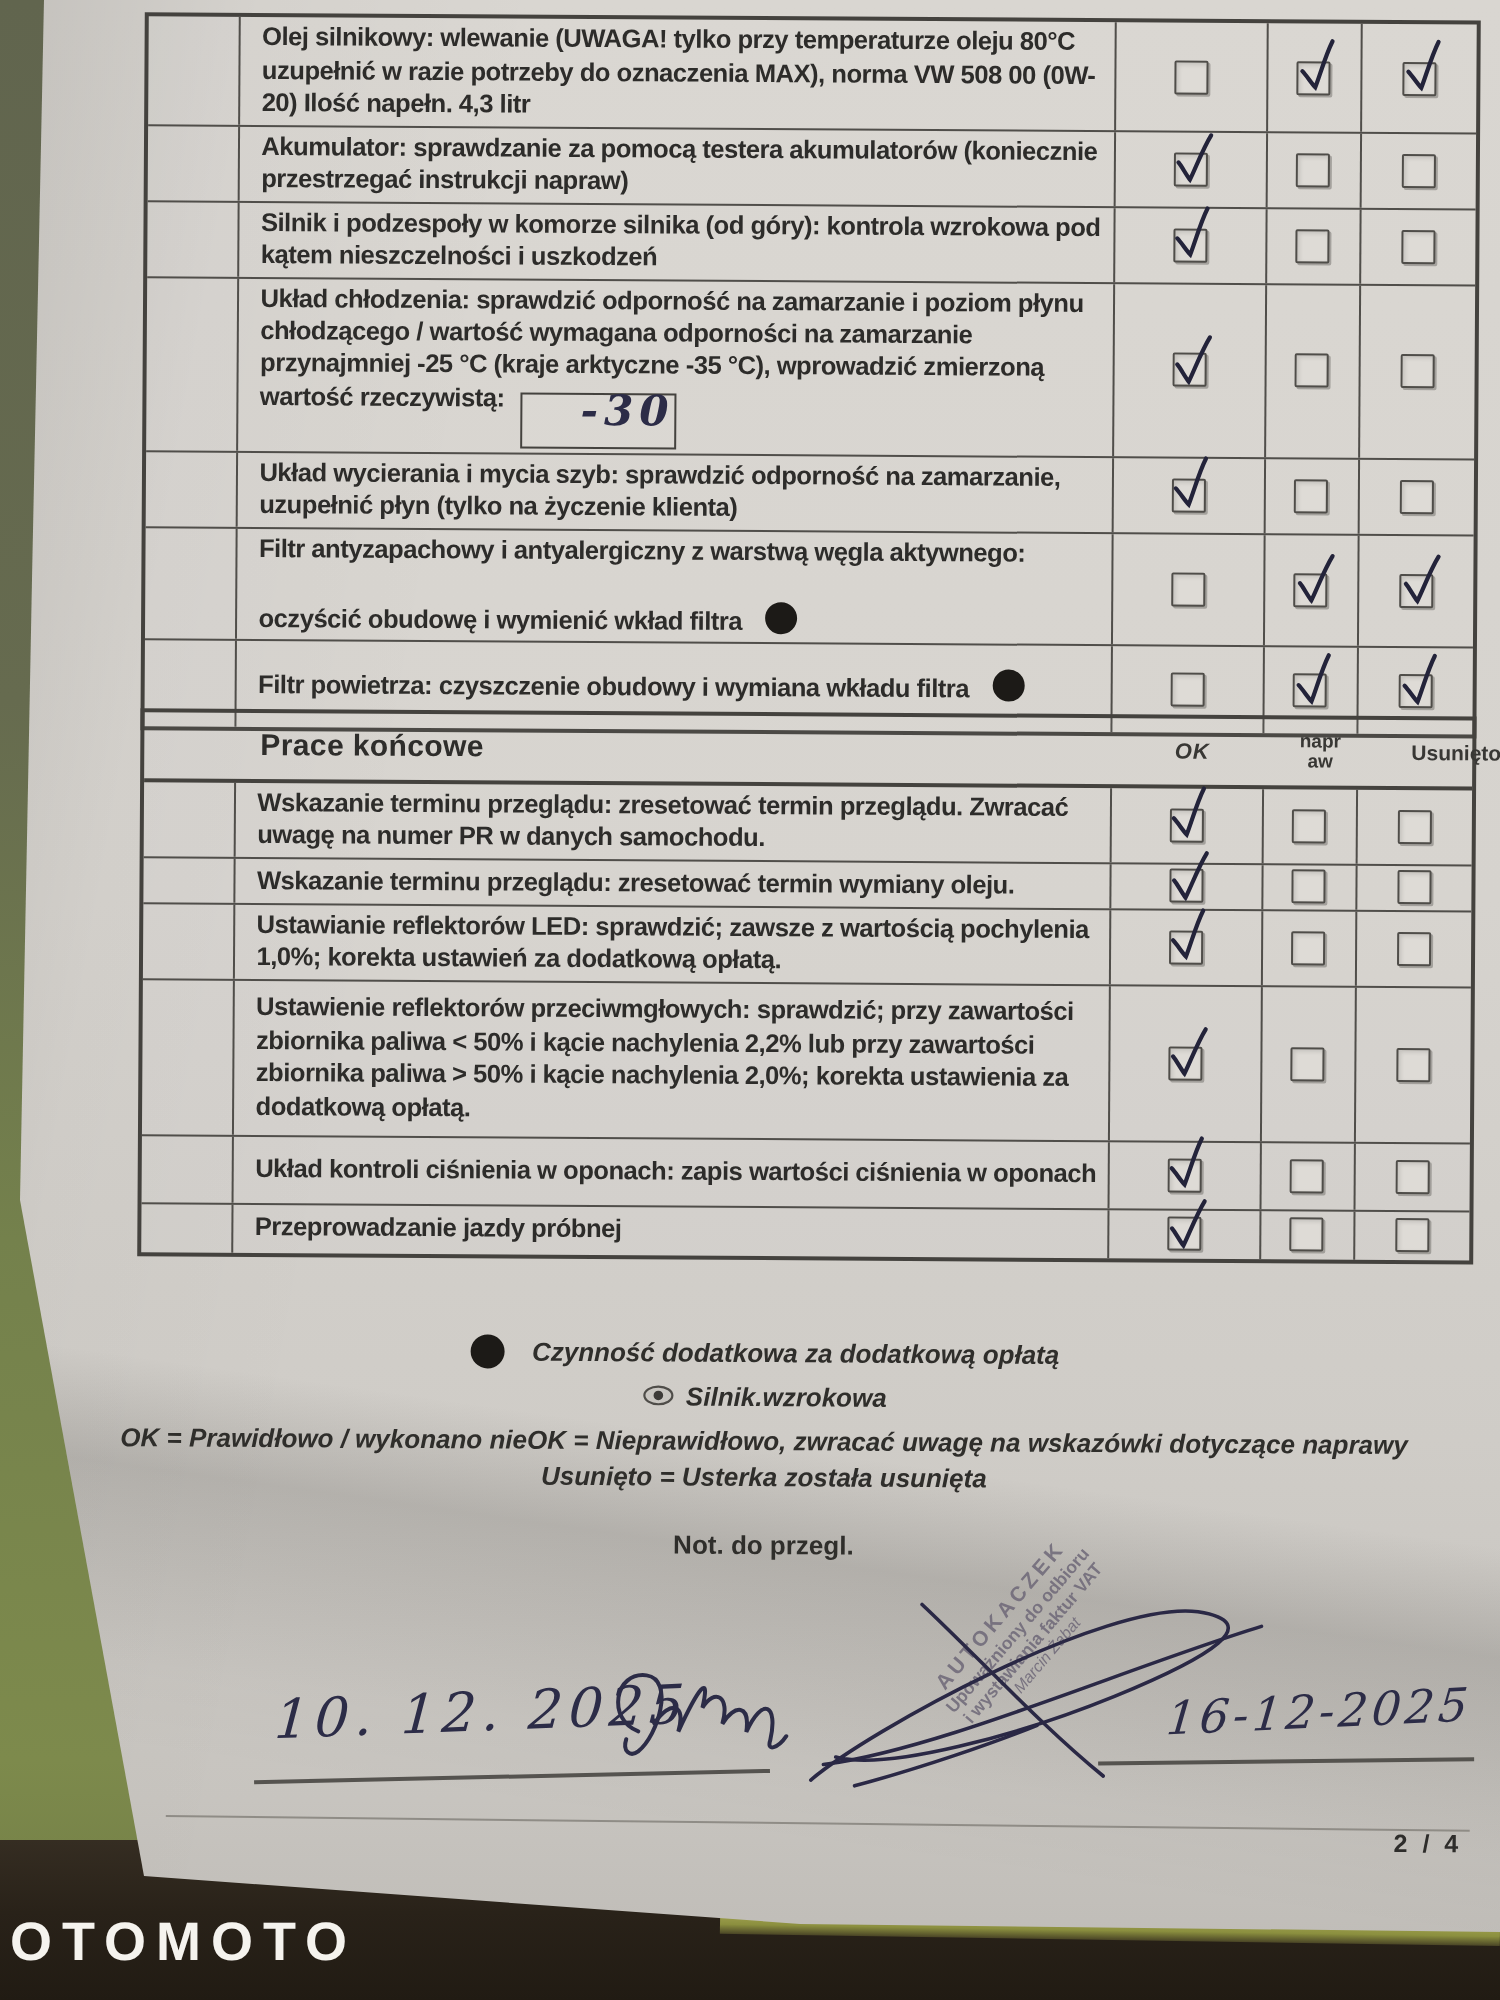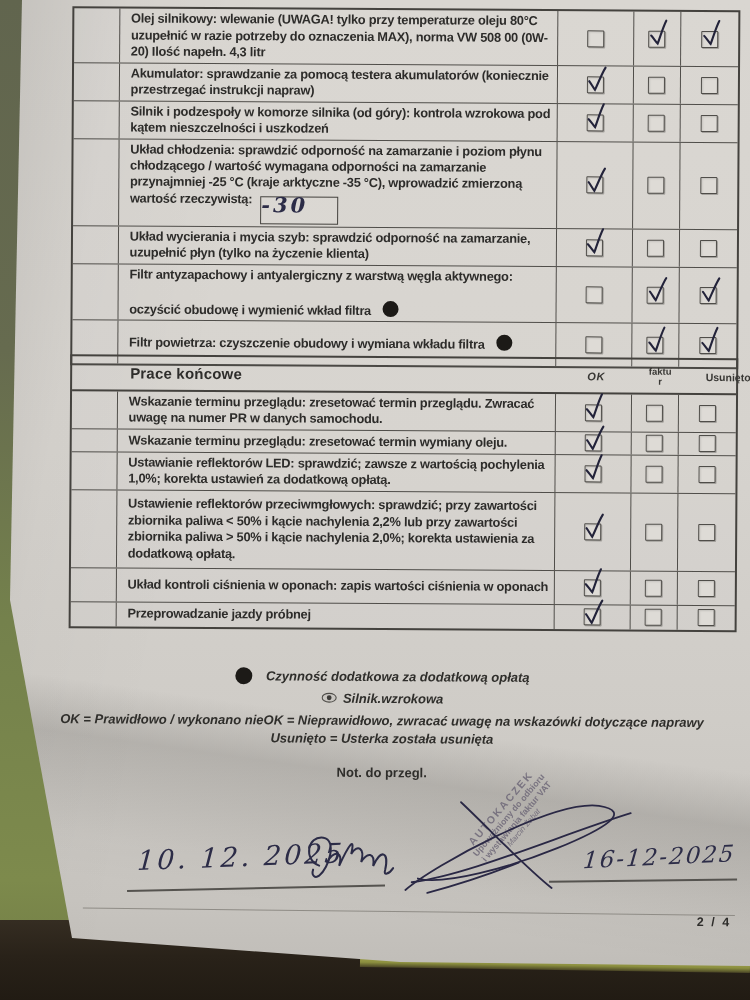--- a/index.html
+++ b/index.html
@@ -44,21 +44,21 @@
   .ccb.ok{width:76px;} .ccb.nie{width:48px;} .ccb.usu{width:58px;}
   .box{width:15px;height:15px;border:1.7px solid #4f4d49;background:#dedbd6;border-radius:1px;
     box-shadow:inset 1px 1px 2px rgba(0,0,0,0.12), 1px 1px 0 rgba(100,98,94,0.45);}
   .check{position:absolute;left:50%;top:50%;width:24px;height:32px;
     transform:translate(-46%,-66%);overflow:visible;pointer-events:none;}
   .check path{fill:none;stroke:#23233a;stroke-width:2.1;stroke-linecap:round;}
   .trow:nth-child(even) .check{transform:translate(-44%,-64%) rotate(5deg);}
   .dot{display:inline-block;width:16px;height:16px;border-radius:50%;background:#1c1a17;
     margin-left:12px;vertical-align:-2px;}
   .hand-box{display:inline-block;width:76px;height:26px;border:1.7px solid #44423e;
-    margin-left:8px;vertical-align:-9px;text-align:left;background:rgba(255,255,255,0.06);}
+    margin-left:8px;vertical-align:-9px;text-align:right;background:rgba(255,255,255,0.06);}
 
   
   .t2head{position:relative;height:33px;display:flex;align-items:center;
     border-bottom:2px solid #44423e;}
   .t2title{font-weight:700;font-size:15px;letter-spacing:0.2px;padding-left:58px;}
   .colhead{position:absolute;top:50%;transform:translate(-50%,-50%);font-weight:700;
     text-align:center;color:#383734;}
   .colhead.h-ok{left:524px;font-size:11px;letter-spacing:0.5px;font-style:italic;}
   .colhead.h-nie{left:588px;width:24px;font-size:9.5px;line-height:10px;word-break:break-all;}
   .colhead.h-usu{left:642px;font-size:10.5px;padding-left:28px;}
@@ -250,21 +250,21 @@
               <path d="M5 18 C7 20 9.5 24 11.5 26 C13.5 21 16.5 10 20 3"></path>
             </svg>
           </div>
         </div>
       </div>
 
     <div class="ftable" id="table2">
       <div class="t2head">
         <span class="t2title">Prace końcowe</span>
         <span class="colhead h-ok">OK</span>
-        <span class="colhead h-nie">faktur</span>
+        <span class="colhead h-nie">napraw</span>
         <span class="colhead h-usu">Usunięto</span>
       </div>
       <div id="table2-rows">
           <div class="trow" style="min-height: 34px; border-top: none;">
             <div class="cell c0"></div>
             <div class="cell cdesc">
               <span class="rowtext">Wskazanie terminu przeglądu: zresetować termin przeglądu. Zwracać uwagę na numer PR w danych samochodu.</span>
             </div>
             <div class="cell ccb ok">
               <div class="box"></div>
@@ -405,13 +405,14 @@
       <path d="M58 16 C88 42 120 74 152 98"></path>
       <path d="M28 108 C60 98 96 84 118 74"></path>
     </svg>
     <div class="hw date-right">16-12-2025</div>
     <div class="line-right"></div>
 
     <div class="bottom-rule"></div>
     <div class="page-num">2 / 4</div>
   </div>
 
+  <div class="watermark">OTOMOTO</div>
 </div>
 
 </body></html>

